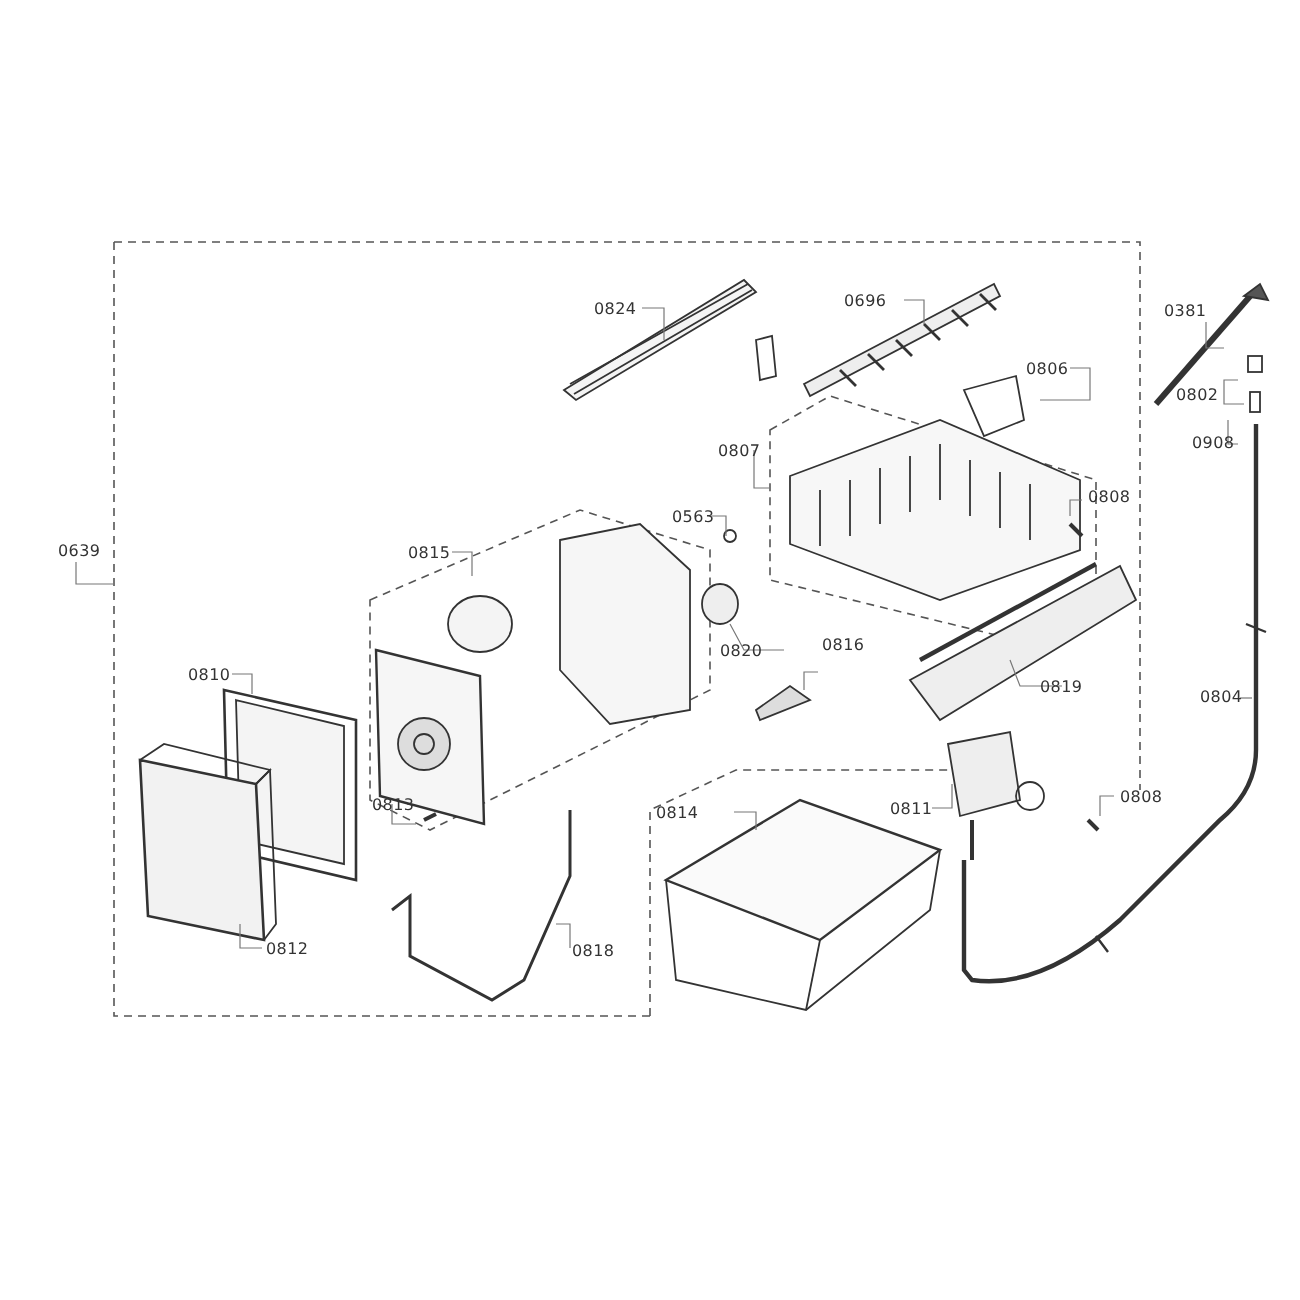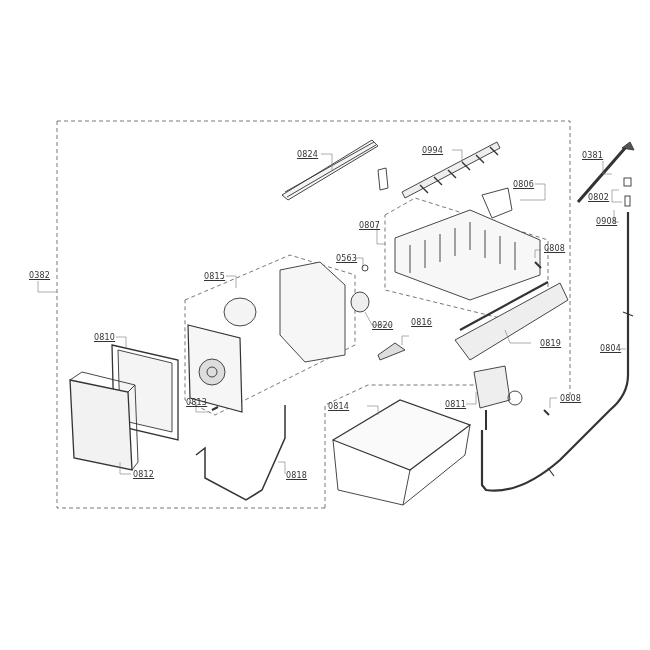--- a/index.html
+++ b/index.html
@@ -1,18 +1,18 @@
 <!DOCTYPE html>
 <html><head>
 <meta charset="utf-8">
 <style>
   html,body{margin:0;padding:0;background:#fff;}
   body{width:650px;height:650px;position:relative;overflow:hidden;font-family:"DejaVu Sans",sans-serif;}
   #canvas{position:absolute;left:0;top:0;width:650px;height:650px;}
-  .lbl{position:absolute;font-size:8px;color:#333;letter-spacing:0.2px;white-space:nowrap;line-height:1;text-decoration:underline;}
+  .lbl{position:absolute;font-size:8px;color:#333;letter-spacing:0.2px;white-space:nowrap;line-height:1;}
 </style>
 </head>
 <body>
 
 <div id="canvas">
 <svg width="650" height="650" viewBox="0 0 650 650">
   <g fill="none" stroke="#555" stroke-width="0.8" stroke-dasharray="4,3">
 
     <path d="M57,121 L570,121 L570,395"></path>
     <path d="M57,121 L57,508 L325,508"></path>
@@ -112,31 +112,31 @@
     <path d="M619,190 L612,190 L612,202 L622,202"></path>
     <path d="M619,222 L614,222 L614,210"></path>
     <path d="M620,349 L626,349"></path>
   </g>
 </svg>
 
 <span class="lbl" style="left:582px;top:152px">0381</span>
 <span class="lbl" style="left:588px;top:194px">0802</span>
 <span class="lbl" style="left:596px;top:218px">0908</span>
 <span class="lbl" style="left:600px;top:345px">0804</span>
-<span class="lbl" style="left:422px;top:147px">0994</span>
+<span class="lbl" style="left:422px;top:147px">0696</span>
 <span class="lbl" style="left:513px;top:181px">0806</span>
 <span class="lbl" style="left:359px;top:222px">0807</span>
 <span class="lbl" style="left:544px;top:245px">0808</span>
 <span class="lbl" style="left:560px;top:395px">0808</span>
 <span class="lbl" style="left:94px;top:334px">0810</span>
 <span class="lbl" style="left:445px;top:401px">0811</span>
 <span class="lbl" style="left:133px;top:471px">0812</span>
 <span class="lbl" style="left:186px;top:399px">0813</span>
 <span class="lbl" style="left:328px;top:403px">0814</span>
 <span class="lbl" style="left:204px;top:273px">0815</span>
 <span class="lbl" style="left:411px;top:319px">0816</span>
 <span class="lbl" style="left:286px;top:472px">0818</span>
-<span class="lbl" style="left:540px;top:340px">0819</span>
-<span class="lbl" style="left:372px;top:322px">0820</span>
+<span class="lbl" style="left:520px;top:340px">0819</span>
+<span class="lbl" style="left:360px;top:322px">0820</span>
 <span class="lbl" style="left:336px;top:255px">0563</span>
 <span class="lbl" style="left:297px;top:151px">0824</span>
-<span class="lbl" style="left:29px;top:272px">0382</span>
+<span class="lbl" style="left:29px;top:272px">0639</span>
 </div>
 
 </body></html>

